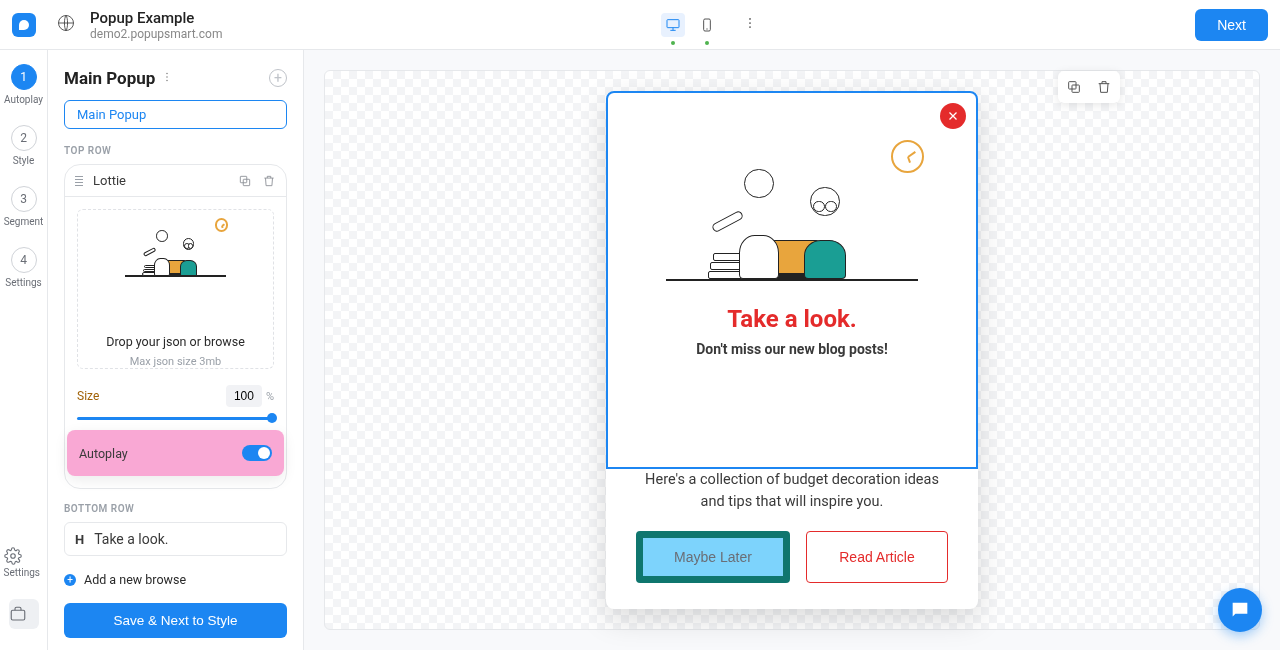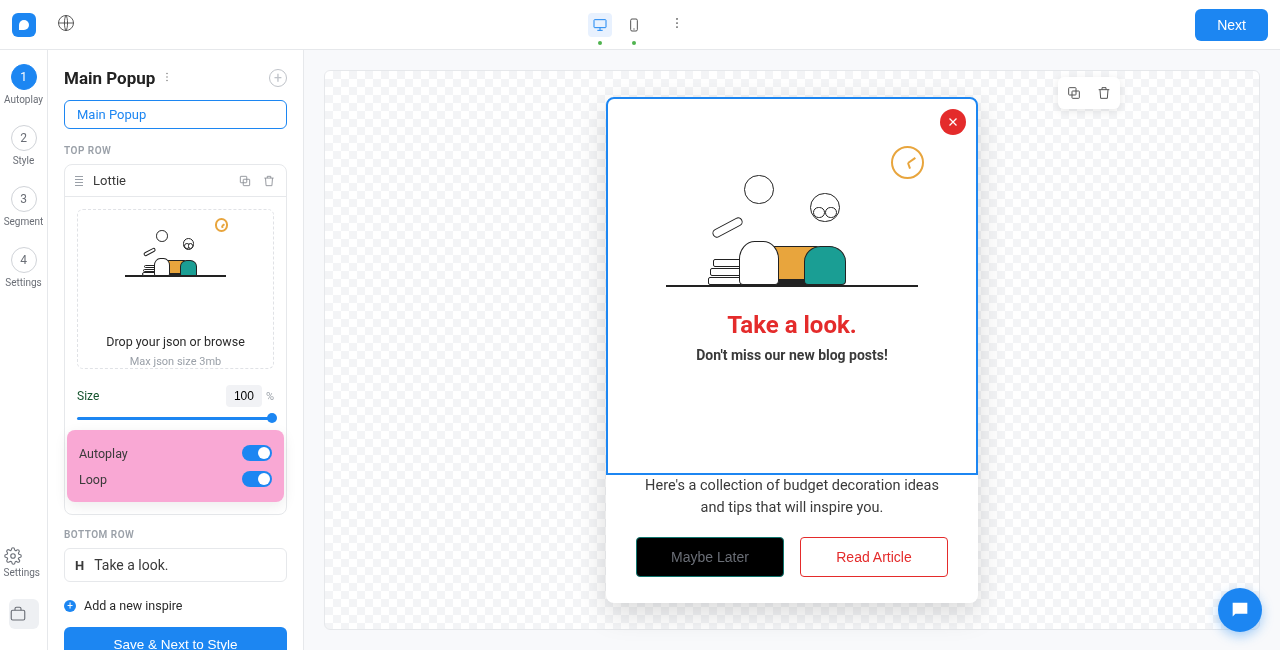--- a/index.html
+++ b/index.html
@@ -39,32 +39,32 @@
 .sidebar { width:256px; background:#fff; border-right:1px solid #e6e8eb; display:flex; flex-direction:column; padding:18px 16px 12px; position:relative; overflow-y:auto; }
 .sidebar::-webkit-scrollbar { width:4px; }
 .sidebar-header { display:flex; align-items:center; margin-bottom:12px; }
 .sidebar-title { font-size:17px; font-weight:700; color:#222; }
 .sidebar-title-more { margin-left:6px; cursor:pointer; }
 .sidebar-title-more svg { width:12px; height:12px; fill:#888; }
 .add-circle { margin-left:auto; width:18px; height:18px; border:1.5px solid #bfc3c9; border-radius:50%; display:flex;align-items:center;justify-content:center; cursor:pointer; color:#bfc3c9; font-size:14px; line-height:1;}
 .chip { display:inline-block; padding:6px 12px; border:1px solid #1c86f2; color:#1c86f2; border-radius:6px; font-size:13px; margin-bottom:16px; cursor:pointer; }
 .section-label { font-size:10px; letter-spacing:0.5px; color:#9aa0a8; margin-bottom:8px; font-weight:600; }
 
-.lottie-card { border:1px solid #e6e8eb; border-radius:8px; margin-bottom:14px; }
+.lottie-card { border:1px solid #e6e8eb; border-radius:16px; margin-bottom:14px; }
 .lottie-head { display:flex; align-items:center; padding:8px 10px; border-bottom:1px solid #e6e8eb; }
 .lottie-head .grip { width:8px; height:10px; background:repeating-linear-gradient(#9aa0a8,#9aa0a8 1px,transparent 1px,transparent 3px); margin-right:10px; }
 .lottie-head .name { flex:1; font-size:13px; }
 .lottie-head svg { width:14px; height:14px; stroke:#8a8e95; fill:none; stroke-width:1.5; margin-left:10px; cursor:pointer; }
 .lottie-drop { margin:12px; border:1px dashed #e0e2e6; border-radius:6px; height:160px; display:flex; flex-direction:column; align-items:center; justify-content:center; gap:6px; background:#fff; }
 .drop-thumb { width:120px; height:70px; display:flex; align-items:flex-end; justify-content:center; }
 .drop-text { font-size:12.5px; color:#2a2a2a;margin-top:48px; }
 .drop-sub { font-size:11px; color:#9aa0a8; }
 
 .size-row { display:flex; align-items:center; padding:4px 12px; }
-.size-label { font-size:12px; color:#14532d; flex:1; }
+.size-label { font-size:12px; color:#a16207; flex:1; }
 .size-input { width:36px; height:22px; background:#f1f2f5; border:none; border-radius:4px; text-align:center; font-size:12px; }
 .size-unit { font-size:11px; color:#9aa0a8; margin-left:4px; }
 .slider { margin:6px 12px 10px; height:3px; background:#1c86f2; border-radius:2px; position:relative; }
 .slider::after { content:""; position:absolute; right:-3px; top:-4px; width:10px; height:10px; border-radius:50%; background:#1c86f2; }
 
 .toggle-panel { margin:0 2px 12px 2px; background:#f9a8d4; border-radius:8px; box-shadow:0 4px 14px rgba(0,0,0,0.08); padding:10px 12px; }
 .toggle-row { display:flex; align-items:center; justify-content:space-between; padding:5px 0; }
 .toggle-row .lbl { font-size:12.5px; }
 .switch { width:30px; height:16px; background:#1c86f2; border-radius:10px; position:relative; cursor:pointer; }
 .switch::after { content:""; position:absolute; right:2px; top:2px; width:12px; height:12px; background:#fff; border-radius:50%; }
@@ -92,21 +92,21 @@
 .popup-top { border:2px solid #1c86f2; border-radius:8px 8px 0 0; padding:16px 16px 110px; position:relative; }
 .popup-close { position:absolute; top:10px; right:10px; width:26px; height:26px; background:#e42b2b; border-radius:50%; display:flex;align-items:center;justify-content:center; cursor:pointer; }
 .popup-close svg { width:12px; height:12px; stroke:#fff; stroke-width:2.5; }
 .popup-illus { width:300px; height:170px; margin:10px auto 0; }
 .popup-title { font-size:24px; font-weight:700; color:#e42b2b; text-align:center; margin-top:16px; }
 .popup-sub { font-size:14px; font-weight:700; text-align:center; margin-top:8px; }
 .popup-body { padding:0 30px 26px; }
 .popup-desc { font-size:14.5px; text-align:center; color:#3a3a3a; line-height:1.5; }
 .popup-btns { display:flex; gap:16px; margin-top:18px; }
 .popup-btns button { flex:1; padding:11px; border-radius:4px; font-size:14px; cursor:pointer; }
-.btn-later { background:#000000; border:1px solid #0f766e; color:#6a6e76; }
+.btn-later { background:#7dd3fc; border:7px solid #0f766e; color:#6a6e76; }
 .btn-read { background:#fff; border:1px solid #e42b2b; color:#e42b2b; }
 
 .chat-bubble { position:absolute; right:18px; bottom:18px; width:44px; height:44px; background:#1c86f2; border-radius:50%; display:flex;align-items:center;justify-content:center; cursor:pointer; box-shadow:0 4px 12px rgba(28,134,242,0.4);}
 .chat-bubble svg { width:22px; height:22px; fill:#fff; }
 
 
 .illus { position:relative; }
 .illus .clock { position:absolute; top:12%; right:6%; width:11%; aspect-ratio:1; border:2px solid #e8a53d; border-radius:50%; }
 .illus .clock::before,.illus .clock::after { content:""; position:absolute; background:#e8a53d; left:50%; top:50%; transform-origin:left center; }
 .illus .clock::before { width:30%; height:2px; transform:rotate(-35deg); }
@@ -137,20 +137,24 @@
 <body>
 
 <div class="topbar">
   <div class="logo-square"></div>
   <div class="globe-icon">
     <svg viewBox="0 0 24 24" fill="none">
         <circle cx="12" cy="12" r="9"></circle>
         <path d="M3 12h18M12 3c2.5 3 2.5 15 0 18M12 3c-2.5 3-2.5 15 0 18"></path>
       </svg>
   </div>
+  <div class="campaign-info">
+    <span class="campaign-name">Popup Example</span>
+    <span class="campaign-domain">demo2.popupsmart.com</span>
+  </div>
   <div class="topbar-spacer"></div>
   <div class="device-group">
     <div class="device-btn active">
       <svg viewBox="0 0 24 24">
           <rect x="3" y="4" width="18" height="12" rx="1"></rect>
           <path d="M8 20h8M12 16v4"></path>
         </svg>
       <span class="dot"></span>
     </div>
     <div class="device-btn inactive">
@@ -265,35 +269,31 @@
         <span class="size-label">Size</span>
         <input class="size-input" value="100" style="">
         <span class="size-unit">%</span>
       </div>
       <div class="slider"></div>
       <div class="toggle-panel">
         <div class="toggle-row">
           <span class="lbl">Autoplay</span>
           <div class="switch"></div>
         </div>
-        <div class="toggle-row">
-          <span class="lbl">Loop</span>
-          <div class="switch"></div>
-        </div>
       </div>
     </div>
 
     <div class="section-label">BOTTOM ROW</div>
     <div class="bottom-el">
       <span class="h">H</span>
       <span>Take a look.</span>
     </div>
     <div class="add-el">
       <span class="plus">+</span>
-      <span class="txt">Add a new inspire</span>
+      <span class="txt">Add a new browse</span>
     </div>
     <button class="next-btn">Save &amp; Next to Style</button>
   </div>
 
   <div class="canvas">
     <div class="canvas-frame">
       <div style="position:relative;">
         <div class="floating-tools">
           <svg viewBox="0 0 24 24">
               <rect x="9" y="9" width="11" height="11" rx="1"></rect>

